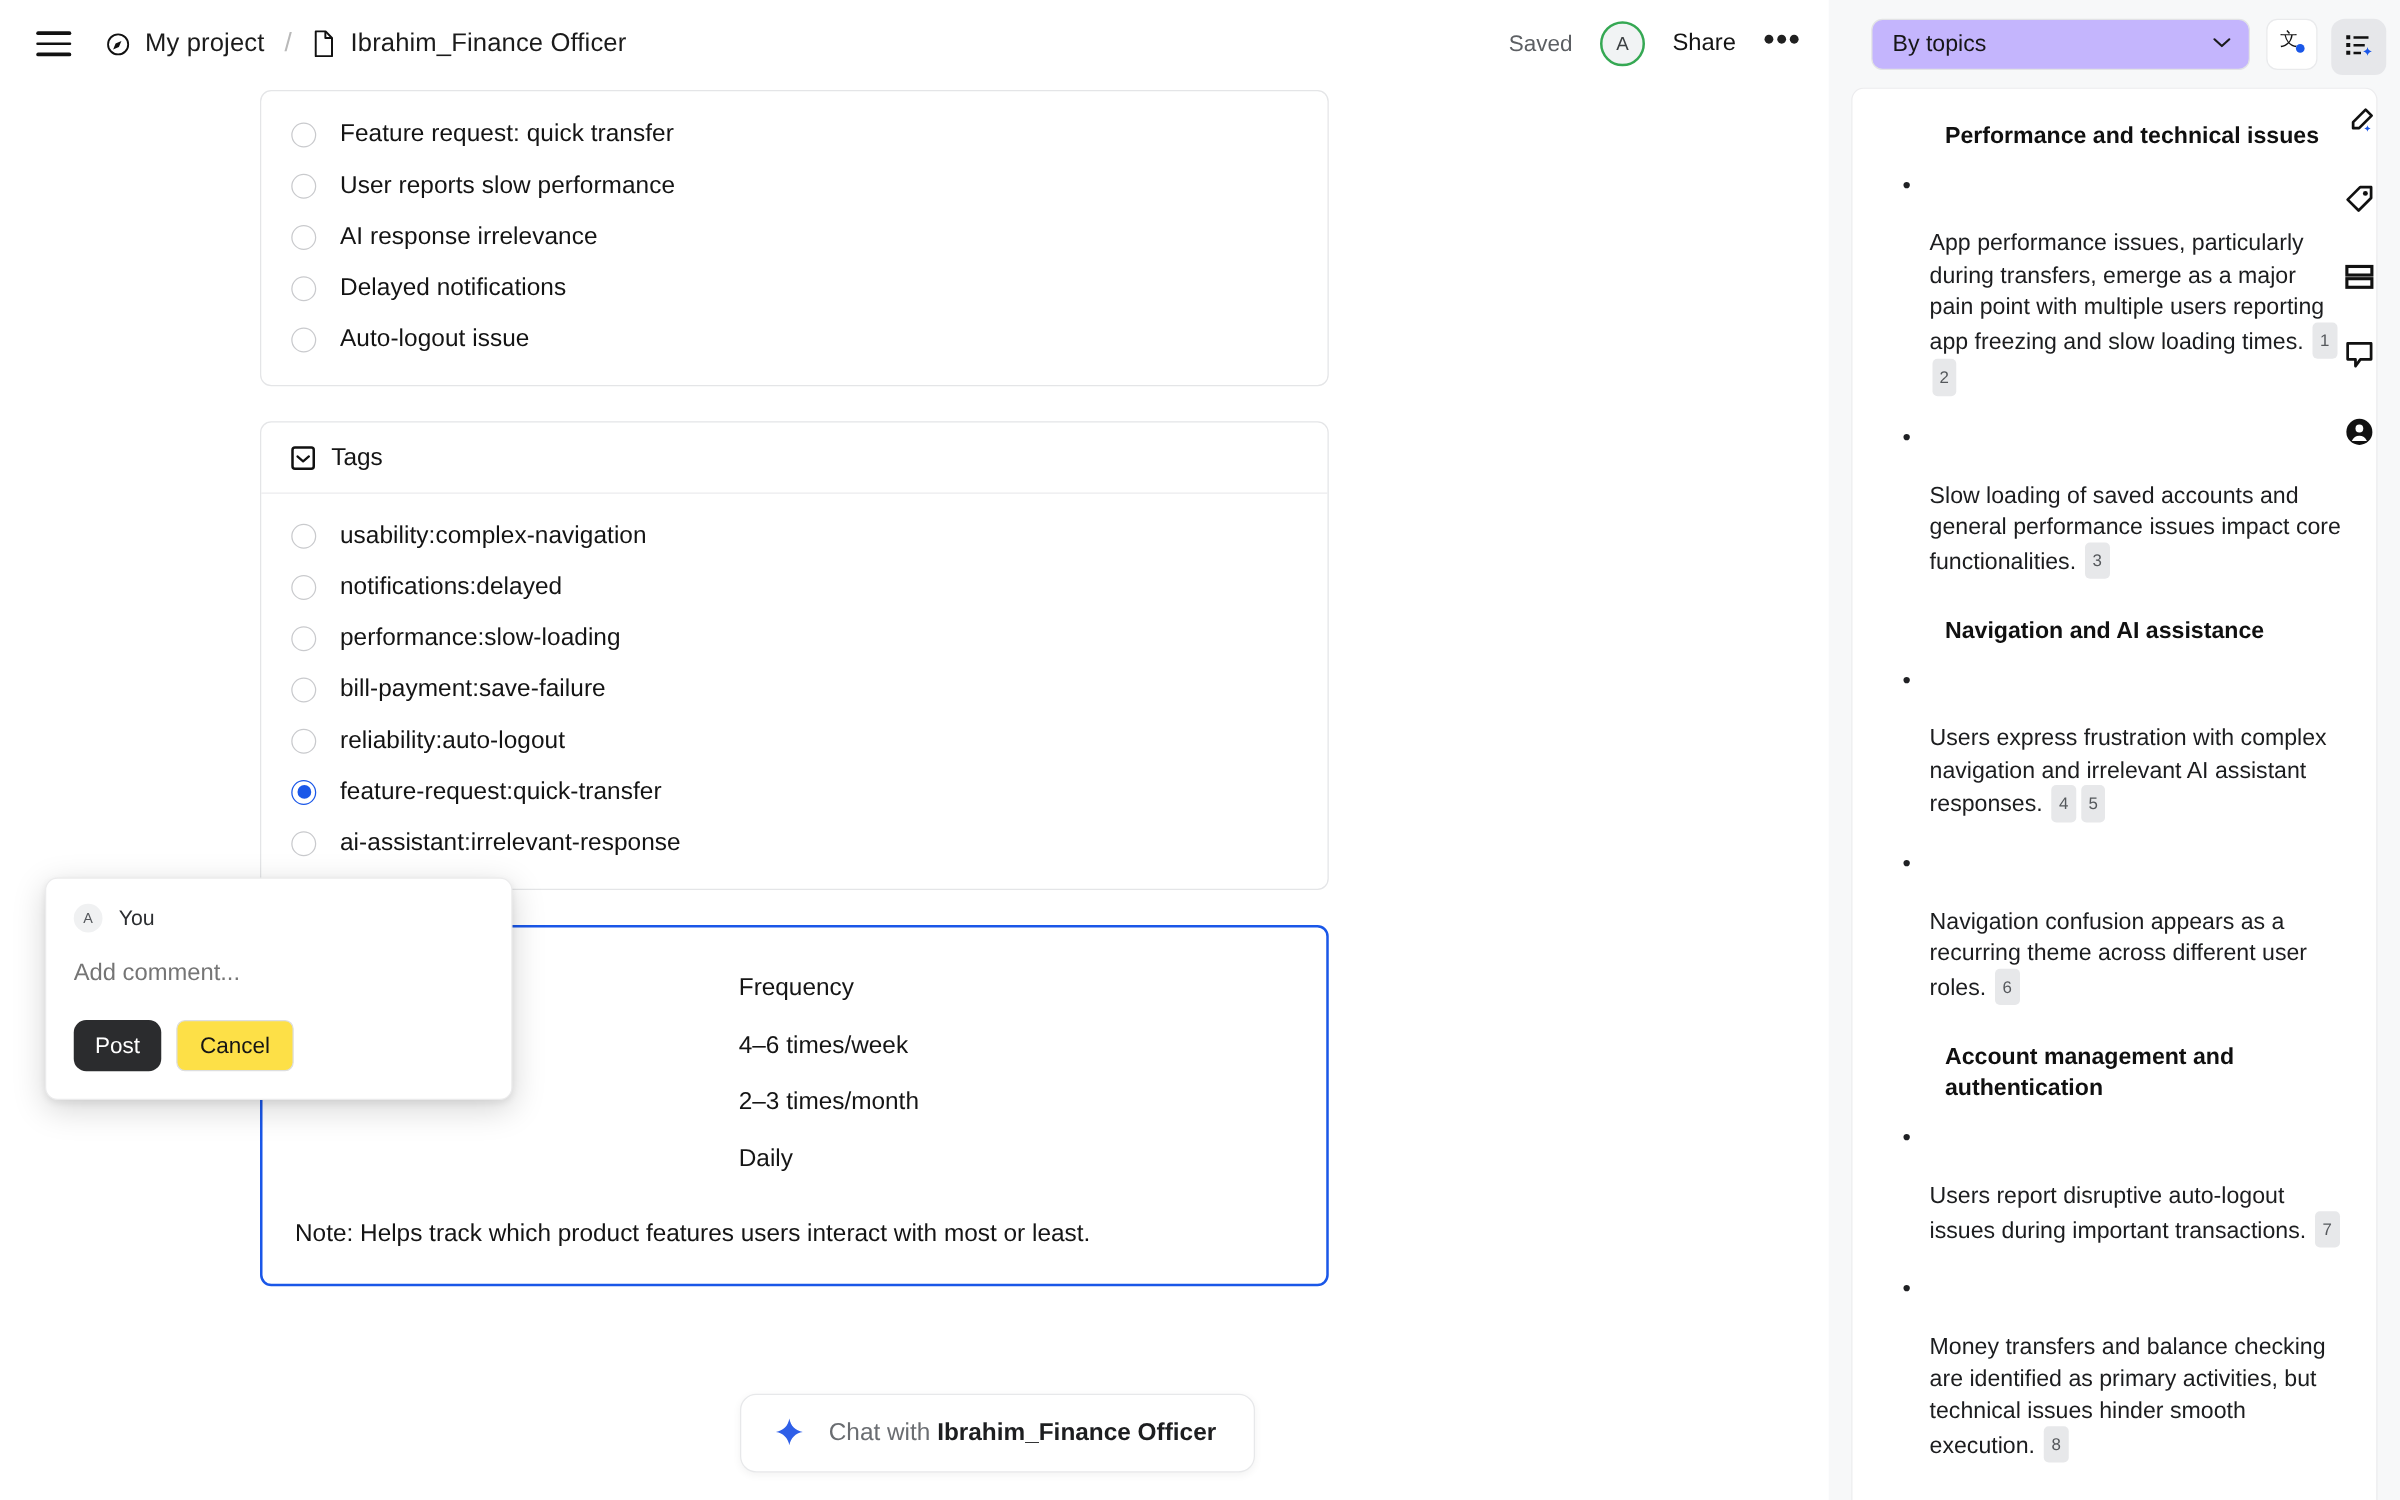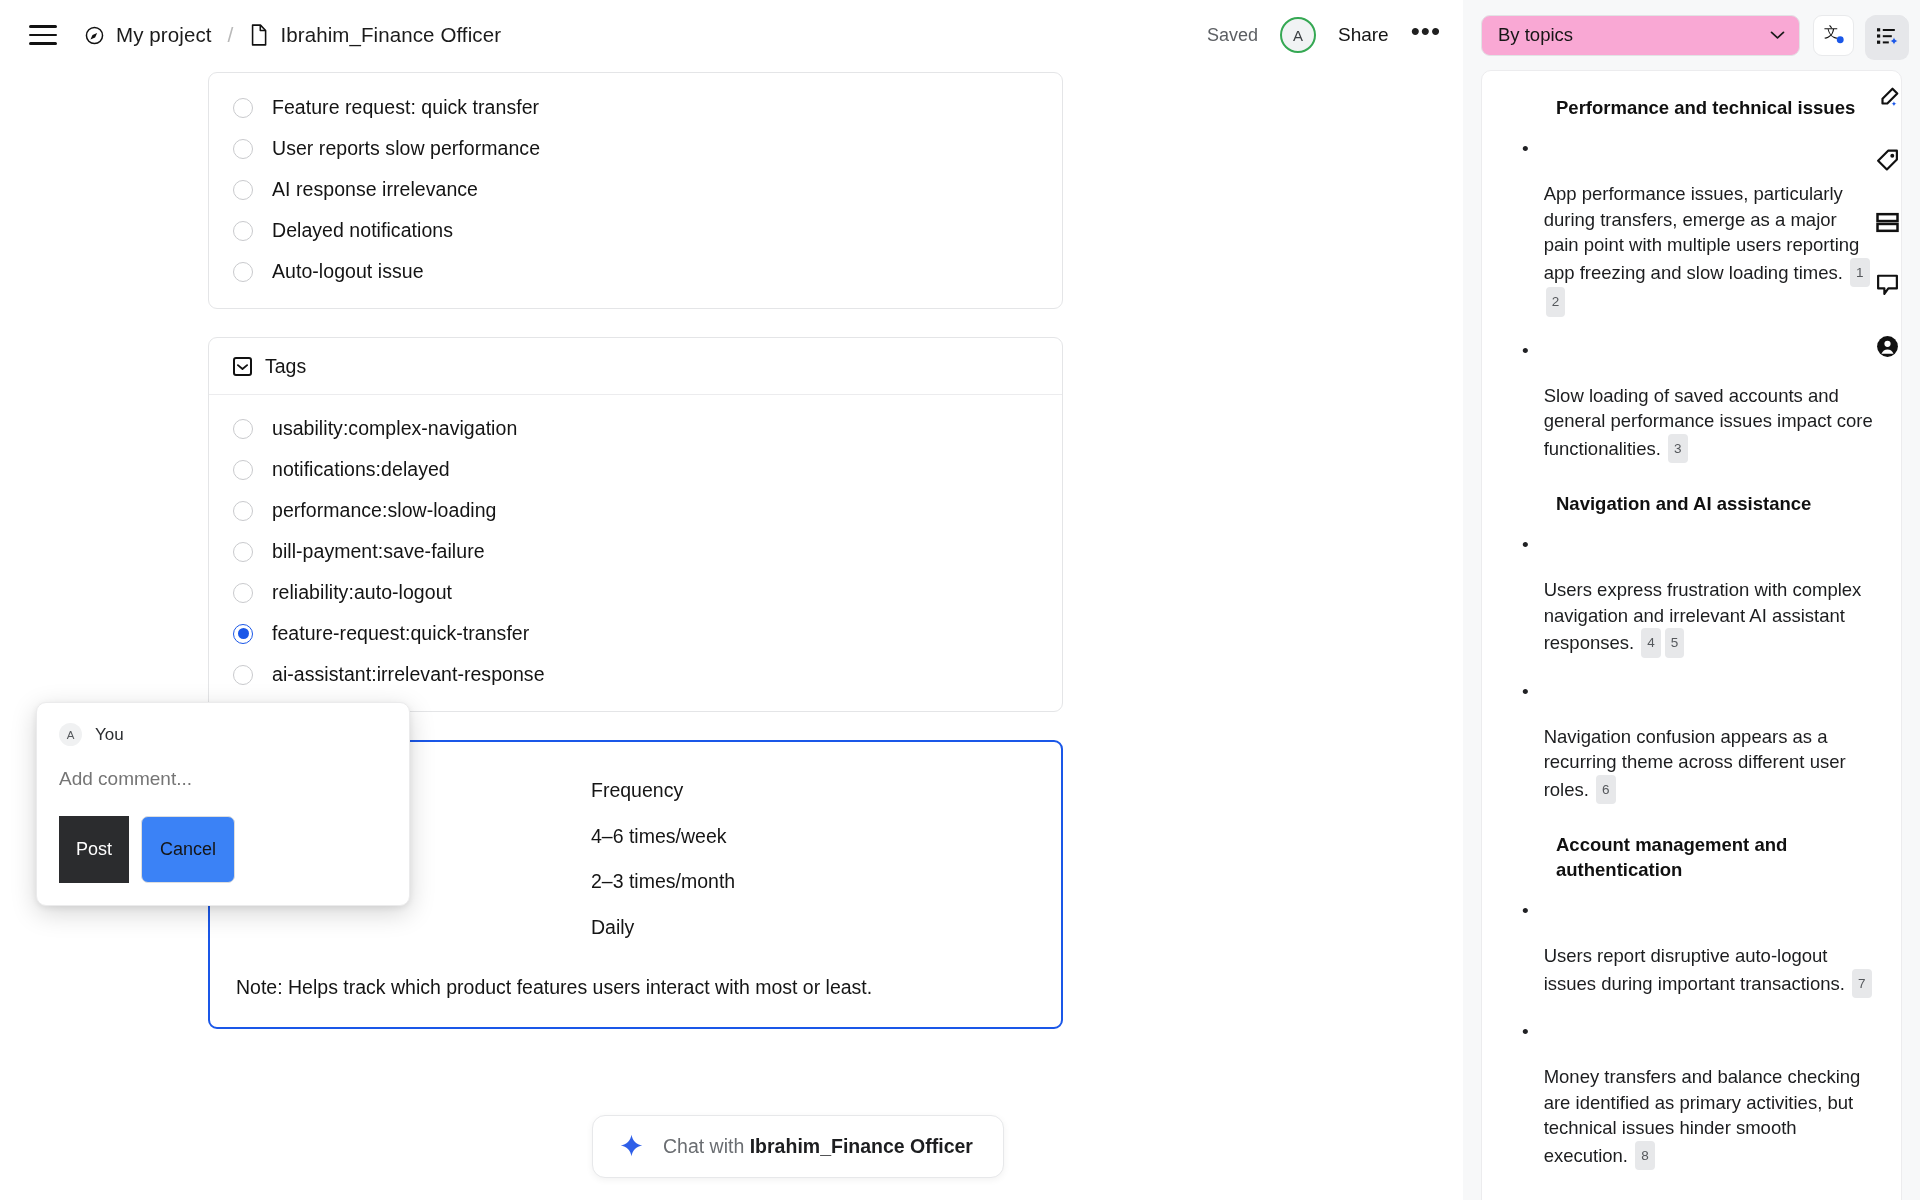--- a/index.html
+++ b/index.html
@@ -158,26 +158,26 @@
   }
   .cp-name { font-size: 17px; color: #2c2e31; }
   .cp-input {
     margin-top: 22px; font-size: 19px; color: #9fa1a5;
     border: none; outline: none; width: 100%; background: transparent;
     font-family: "Liberation Sans", sans-serif;
   }
   .cp-btns { margin-top: 26px; display: flex; gap: 12px; }
   .btn-post {
     background: #2b2c2e; color: #fff; border: none;
-    font-size: 18px; border-radius: 0; padding: 9px 17px; cursor: pointer;
+    font-size: 18px; border-radius: 10px; padding: 9px 17px; cursor: pointer;
     font-family: "Liberation Sans", sans-serif;
   }
   .btn-cancel {
-    background: #3b82f6; color: #151515; border: 1px solid #dddedf;
-    font-size: 18px; border-radius: 7px; padding: 22px 18px; cursor: pointer;
+    background: #fde047; color: #151515; border: 1px solid #dddedf;
+    font-size: 18px; border-radius: 7px; padding: 9px 18px; cursor: pointer;
     font-family: "Liberation Sans", sans-serif;
   }
 
   
   .chat-pill {
     position: absolute;
     left: 592px; bottom: 22px;
     display: flex; align-items: center; gap: 19px;
     background: #fff; border: 1px solid #e7e8ea;
     border-radius: 13px; padding: 18px 30px 18px 26px;
@@ -193,24 +193,25 @@
     background: #f7f8f9;
     display: flex; flex-direction: column;
     position: relative;
   }
   .rp-top {
     height: 70px; flex: 0 0 70px;
     display: flex; align-items: center; gap: 13px;
     padding: 0 12px 0 18px;
   }
   .select-pill {
-    flex: 1; height: 41px; background: #f9a8d4;
+    flex: 1; height: 41px; background: #c4b5fd;
     border: 1px solid #e2e3e5; border-radius: 9px;
     display: flex; align-items: center; padding: 0 14px 0 16px;
     cursor: pointer;
+    margin-left: 16px;
   }
   .select-pill .sp-label { font-size: 18.5px; color: #161616; }
   .select-pill .sp-chev { margin-left: auto; }
   .sq-btn {
     width: 41px; height: 41px; border-radius: 9px;
     display: flex; align-items: center; justify-content: center;
     background: #fff; border: 1px solid #e9eaec; cursor: pointer;
     position: relative;
   }
   .sq-btn.active { background: #e6e7ea; border-color: #e6e7ea; }

